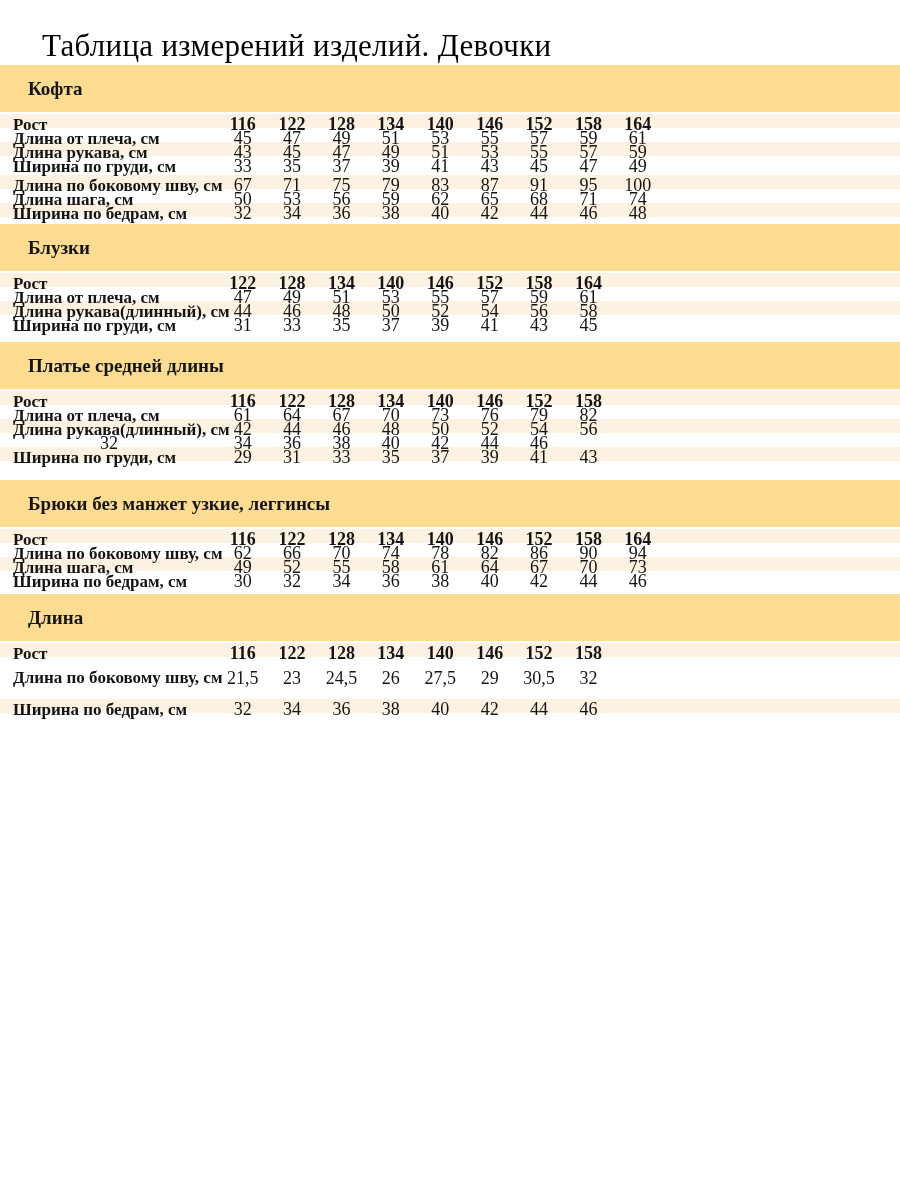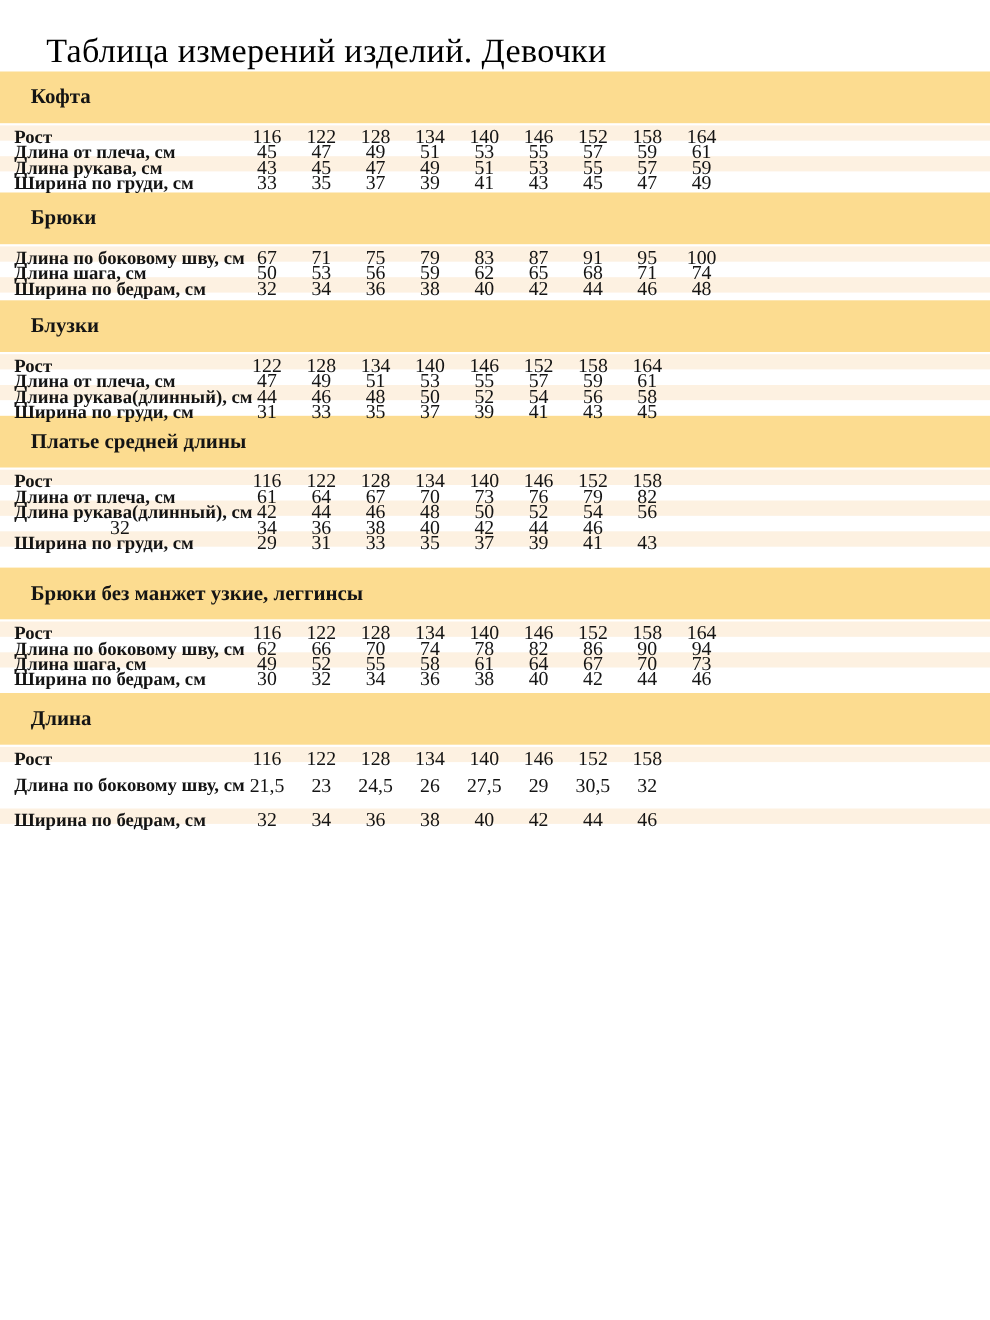--- a/index.html
+++ b/index.html
@@ -43,25 +43,25 @@
   .row.cream { background: var(--cream, #fdf1e1); }
   .row.white { background: #ffffff; }
   .row .label {
     padding-left: 13px;
     white-space: nowrap;
     font-size: 17px;
     font-weight: bold;
   }
   .row .label .normal-part { font-weight: normal; }
   .row .val { text-align: center; }
-  .row.heights .val { font-weight: normal; }
+  .row.heights .val { font-weight: bold; }
   
   #sections .section:nth-child(2) { margin-top: 5px; }
   #sections .section:nth-child(3) { margin-top: 7px; }
-  #sections .section:nth-child(4) { margin-top: 0; }
+  #sections .section:nth-child(4) { margin-top: 13px; }
   #sections .section:nth-child(5) { margin-top: 19px; }
   #sections .section:nth-child(6) { margin-top: 9px; }
   
   #sections .section:nth-child(6) .rows .row:nth-child(2) { height: 42px; }
 </style>
 </head>
 <body style="color: rgb(20, 20, 20);">
 
 <div class="page">
   <h1 class="title">Таблица измерений изделий. Девочки</h1>
@@ -115,23 +115,20 @@
             <div class="val">39</div>
             <div class="val">41</div>
             <div class="val">43</div>
             <div class="val">45</div>
             <div class="val">47</div>
             <div class="val">49</div>
           </div>
         </div>
       </div>
       <div class="section">
-        <div class="band">
-          <span>Брюки</span>
-        </div>
         <div class="rows">
           <div class="row cream">
             <div class="label"><span class="bold-part">Длина по боковому шву, см</span></div>
             <div class="val">67</div>
             <div class="val">71</div>
             <div class="val">75</div>
             <div class="val">79</div>
             <div class="val">83</div>
             <div class="val">87</div>
             <div class="val">91</div>

